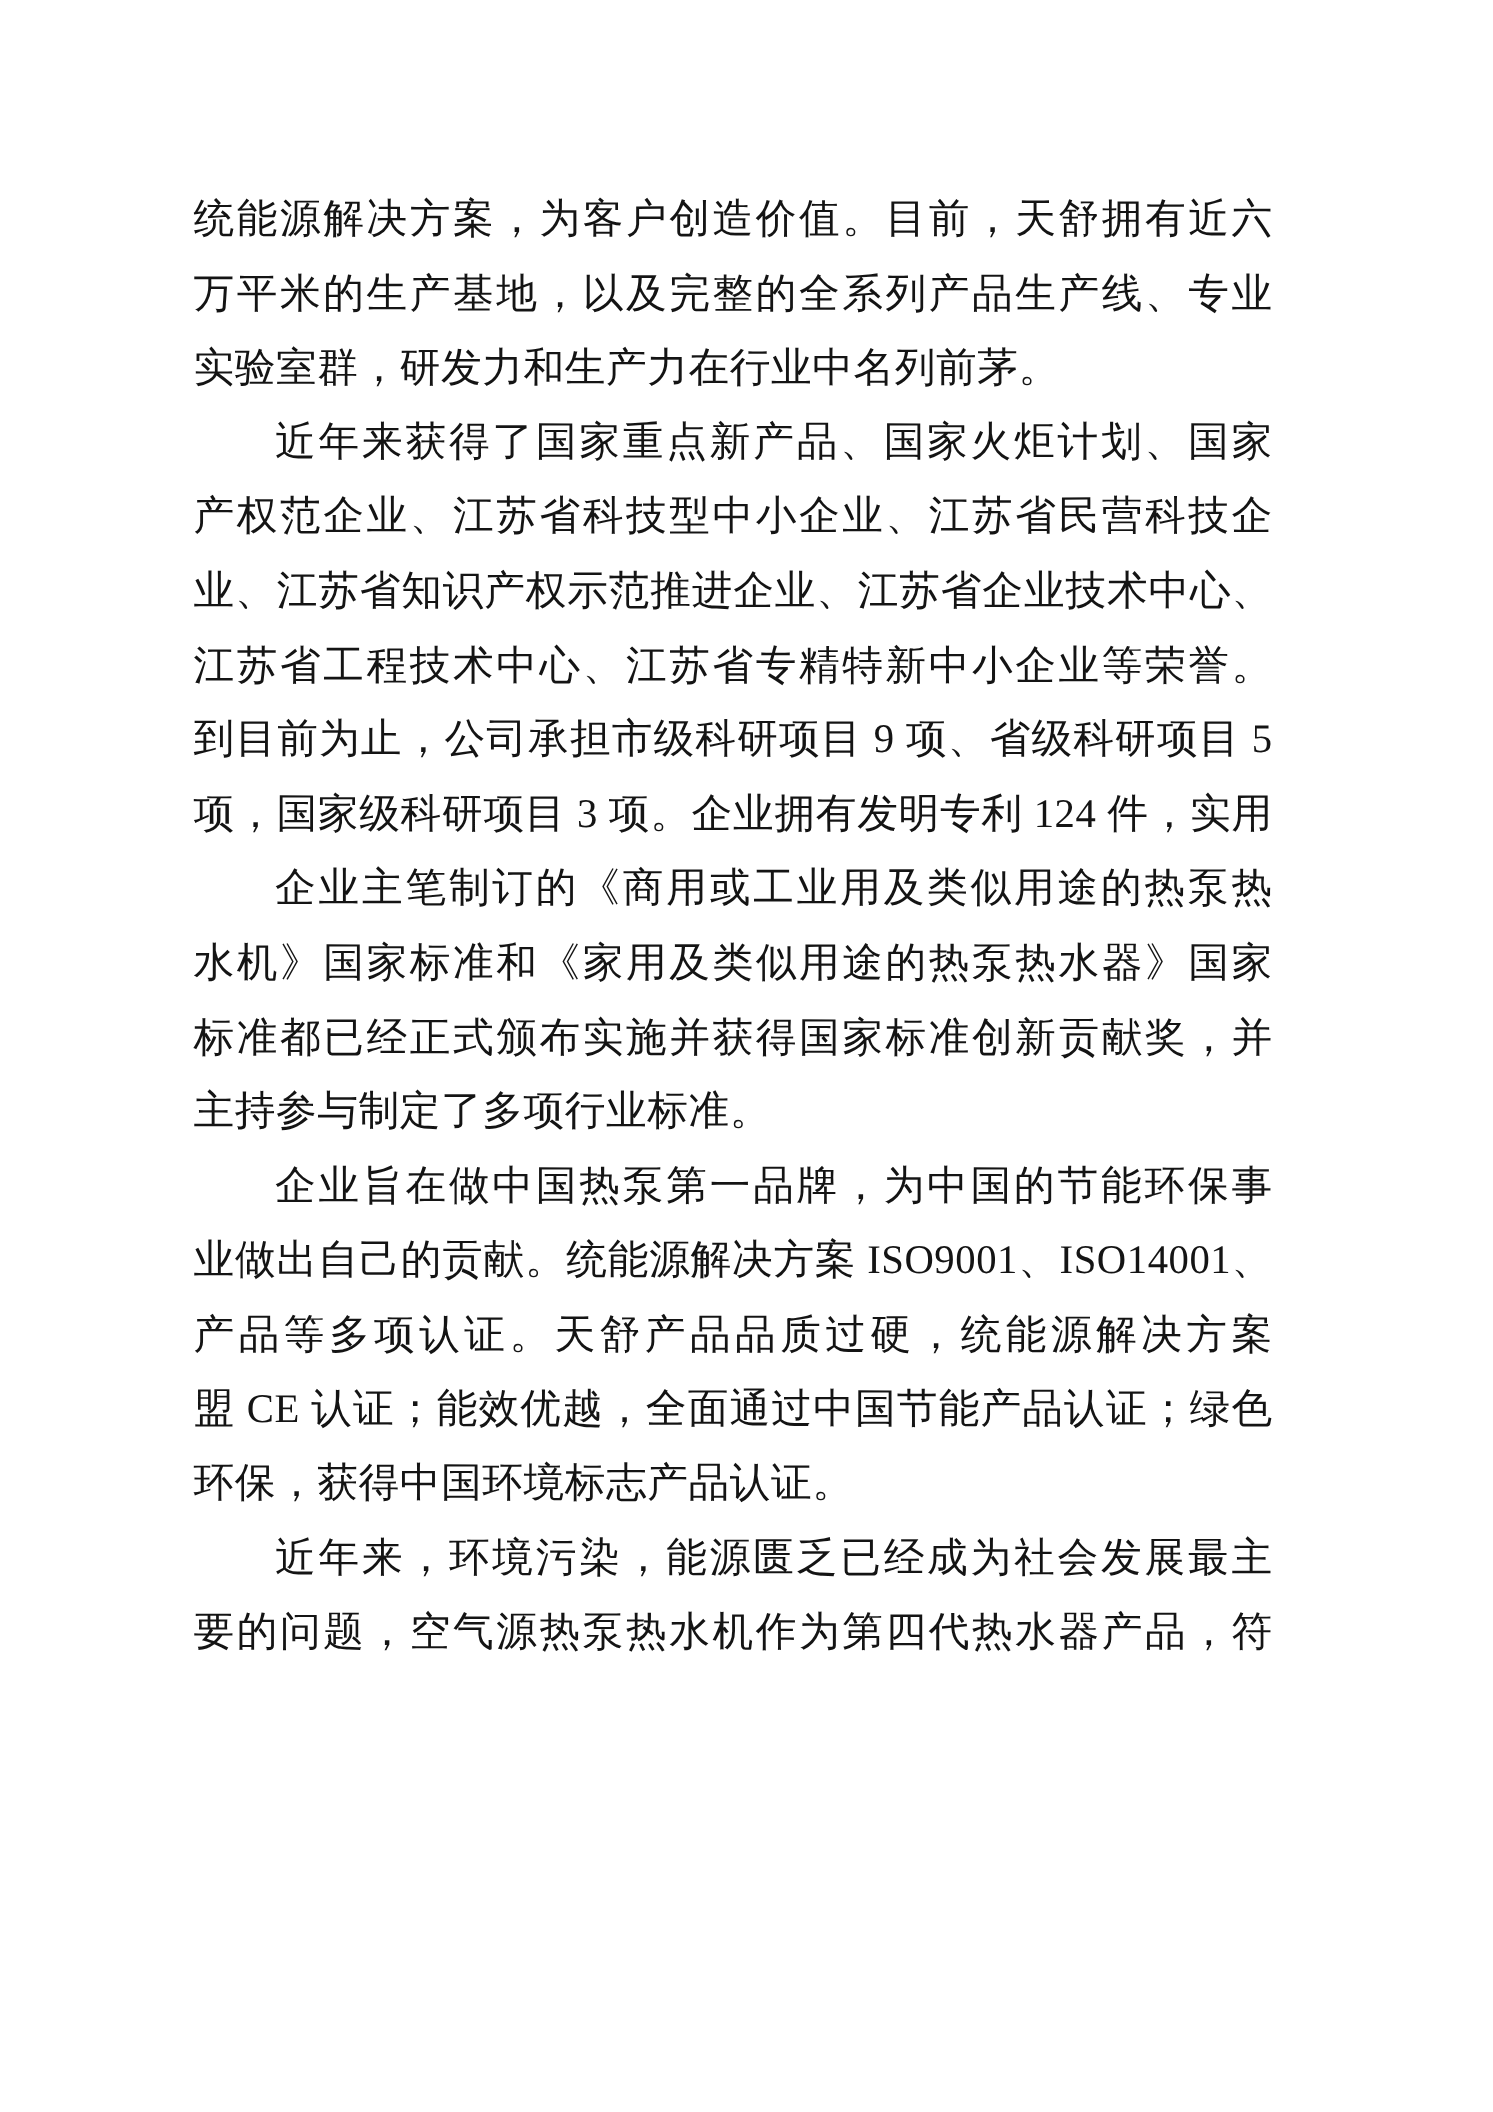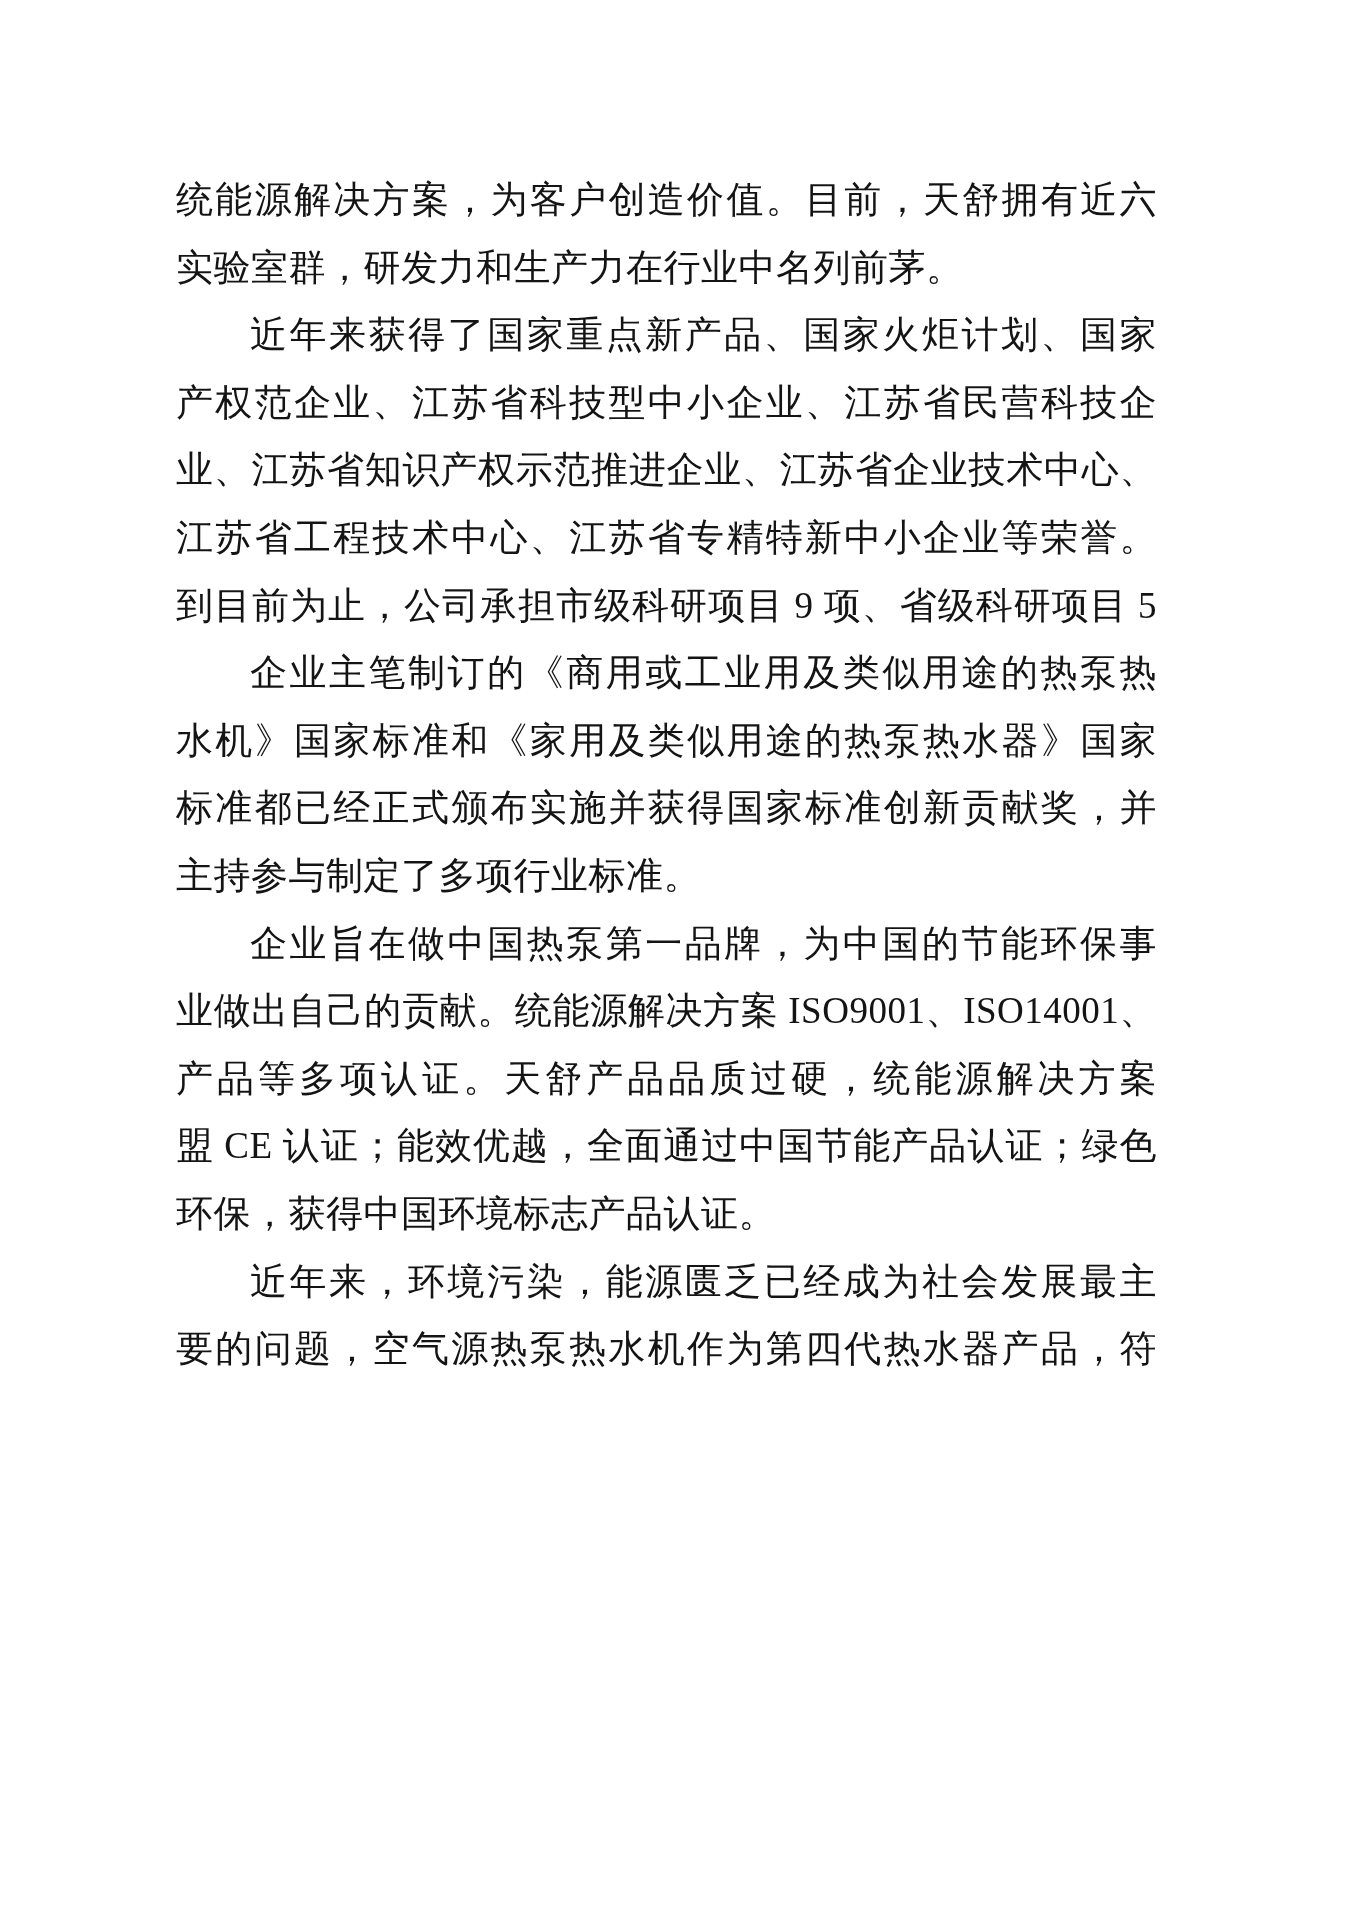--- a/index.html
+++ b/index.html
@@ -41,26 +41,28 @@
   .line.para-end {
     text-align-last: left;
   }
 </style>
 </head>
 <body>
 
 <div class="page">
   <div class="text-block" style="color: rgb(20, 20, 20);">
       <div class="line">统能源解决方案，为客户创造价值。目前，天舒拥有近六</div>
+      <div class="line">万平米的生产基地，以及完整的全系列产品生产线、专业</div>
       <div class="line para-end">实验室群，研发力和生产力在行业中名列前茅。</div>
       <div class="line indent">近年来获得了国家重点新产品、国家火炬计划、国家</div>
       <div class="line">产权范企业、江苏省科技型中小企业、江苏省民营科技企</div>
       <div class="line">业、江苏省知识产权示范推进企业、江苏省企业技术中心、</div>
       <div class="line">江苏省工程技术中心、江苏省专精特新中小企业等荣誉。</div>
       <div class="line">到目前为止，公司承担市级科研项目 9 项、省级科研项目 5</div>
+      <div class="line">项，国家级科研项目 3 项。企业拥有发明专利 124 件，实用</div>
       <div class="line indent">企业主笔制订的《商用或工业用及类似用途的热泵热</div>
       <div class="line">水机》国家标准和《家用及类似用途的热泵热水器》国家</div>
       <div class="line">标准都已经正式颁布实施并获得国家标准创新贡献奖，并</div>
       <div class="line para-end">主持参与制定了多项行业标准。</div>
       <div class="line indent">企业旨在做中国热泵第一品牌，为中国的节能环保事</div>
       <div class="line">业做出自己的贡献。统能源解决方案 ISO9001、ISO14001、</div>
       <div class="line">产品等多项认证。天舒产品品质过硬，统能源解决方案</div>
       <div class="line">盟 CE 认证；能效优越，全面通过中国节能产品认证；绿色</div>
       <div class="line para-end">环保，获得中国环境标志产品认证。</div>
       <div class="line indent">近年来，环境污染，能源匮乏已经成为社会发展最主</div>

